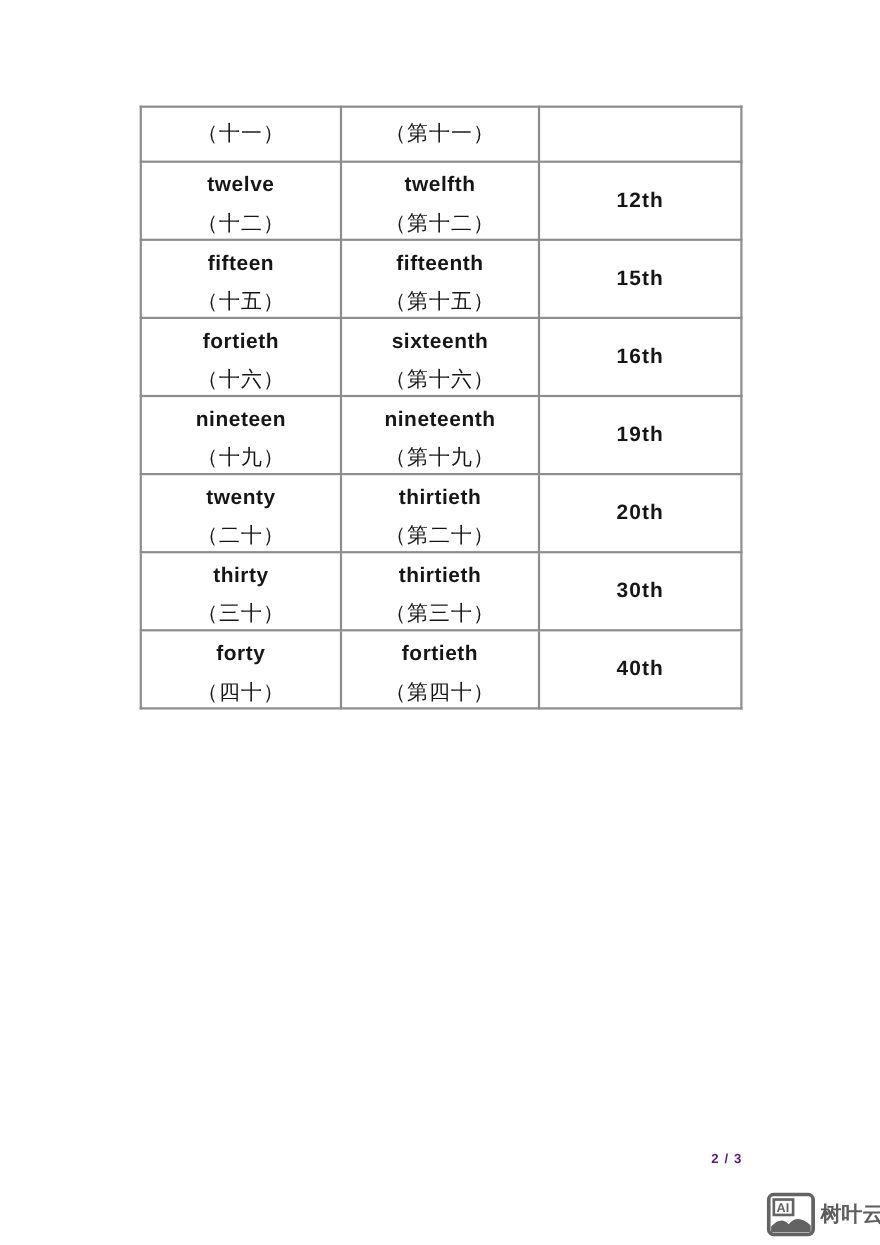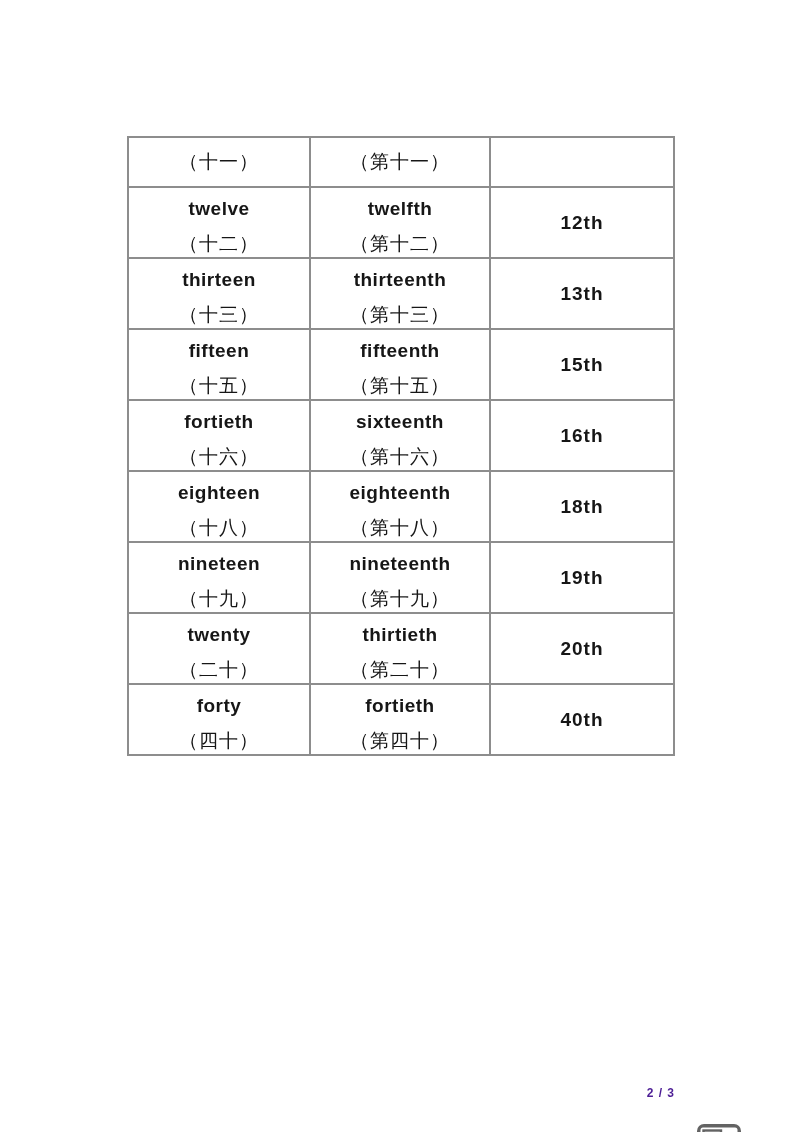--- a/index.html
+++ b/index.html
@@ -3,21 +3,21 @@
 <meta charset="utf-8">
 <style>
   html, body { margin: 0; padding: 0; }
   body {
     width: 800px; height: 1132px;
     background: #ffffff;
     font-family: "Liberation Sans", sans-serif;
     position: relative;
     overflow: hidden;
   }
-  .page { position: absolute; inset: 0; margin-top: 40px; }
+  .page { position: absolute; inset: 0; }
 
   table.num-table {
     position: absolute;
     left: 127px; top: 96px;
     width: 546px;
     border-collapse: collapse;
     table-layout: fixed;
   }
   .num-table td {
     border: 2px solid #8d8d8d;
@@ -108,31 +108,20 @@
             <div class="zh">（十二）</div>
           </td>
           <td>
             <div class="en">twelfth</div>
             <div class="zh">（第十二）</div>
           </td>
           <td class="abbr">12th</td>
         </tr>
         <tr>
           <td>
-            <div class="en">thirteen</div>
-            <div class="zh">（十三）</div>
-          </td>
-          <td>
-            <div class="en">thirteenth</div>
-            <div class="zh">（第十三）</div>
-          </td>
-          <td class="abbr">13th</td>
-        </tr>
-        <tr>
-          <td>
             <div class="en">fifteen</div>
             <div class="zh">（十五）</div>
           </td>
           <td>
             <div class="en">fifteenth</div>
             <div class="zh">（第十五）</div>
           </td>
           <td class="abbr">15th</td>
         </tr>
         <tr>
@@ -141,50 +130,50 @@
             <div class="zh">（十六）</div>
           </td>
           <td>
             <div class="en">sixteenth</div>
             <div class="zh">（第十六）</div>
           </td>
           <td class="abbr">16th</td>
         </tr>
         <tr>
           <td>
-            <div class="en">eighteen</div>
-            <div class="zh">（十八）</div>
-          </td>
-          <td>
-            <div class="en">eighteenth</div>
-            <div class="zh">（第十八）</div>
-          </td>
-          <td class="abbr">18th</td>
-        </tr>
-        <tr>
-          <td>
             <div class="en">nineteen</div>
             <div class="zh">（十九）</div>
           </td>
           <td>
             <div class="en">nineteenth</div>
             <div class="zh">（第十九）</div>
           </td>
           <td class="abbr">19th</td>
         </tr>
         <tr>
           <td>
             <div class="en">twenty</div>
             <div class="zh">（二十）</div>
           </td>
           <td>
             <div class="en">thirtieth</div>
             <div class="zh">（第二十）</div>
           </td>
           <td class="abbr">20th</td>
+        </tr>
+        <tr>
+          <td>
+            <div class="en">thirty</div>
+            <div class="zh">（三十）</div>
+          </td>
+          <td>
+            <div class="en">thirtieth</div>
+            <div class="zh">（第三十）</div>
+          </td>
+          <td class="abbr">30th</td>
         </tr>
         <tr>
           <td>
             <div class="en">forty</div>
             <div class="zh">（四十）</div>
           </td>
           <td>
             <div class="en">fortieth</div>
             <div class="zh">（第四十）</div>
           </td>

